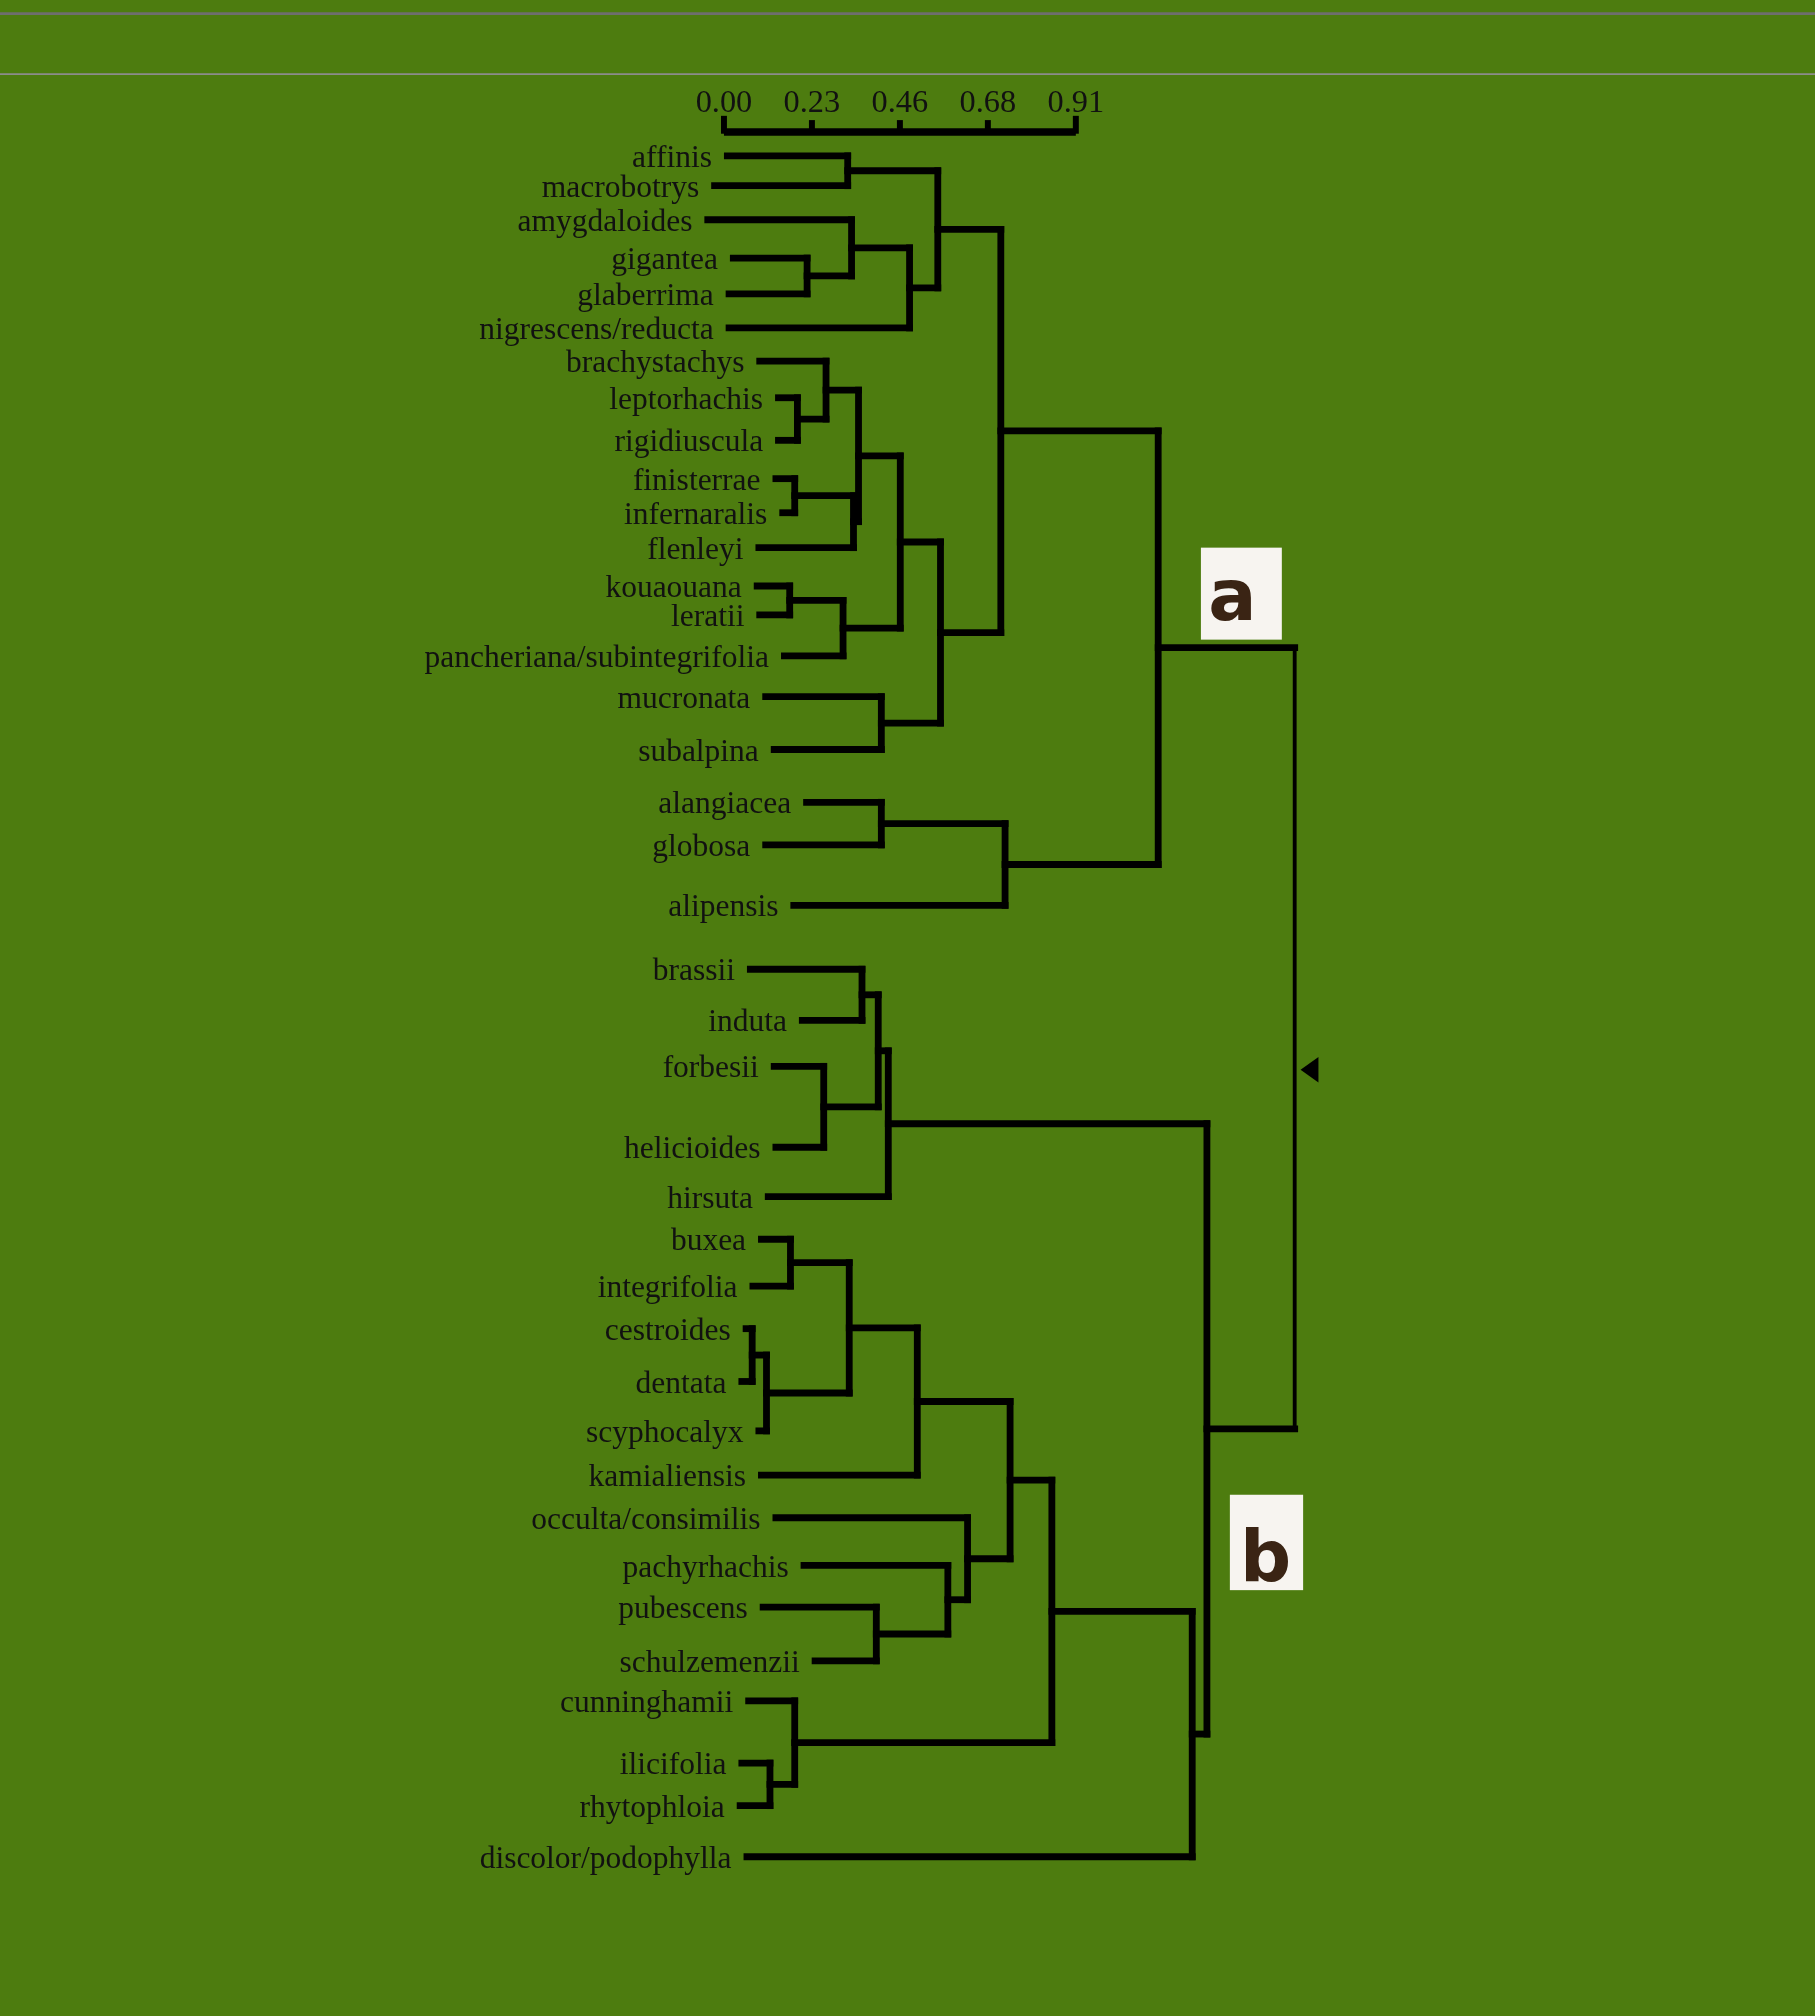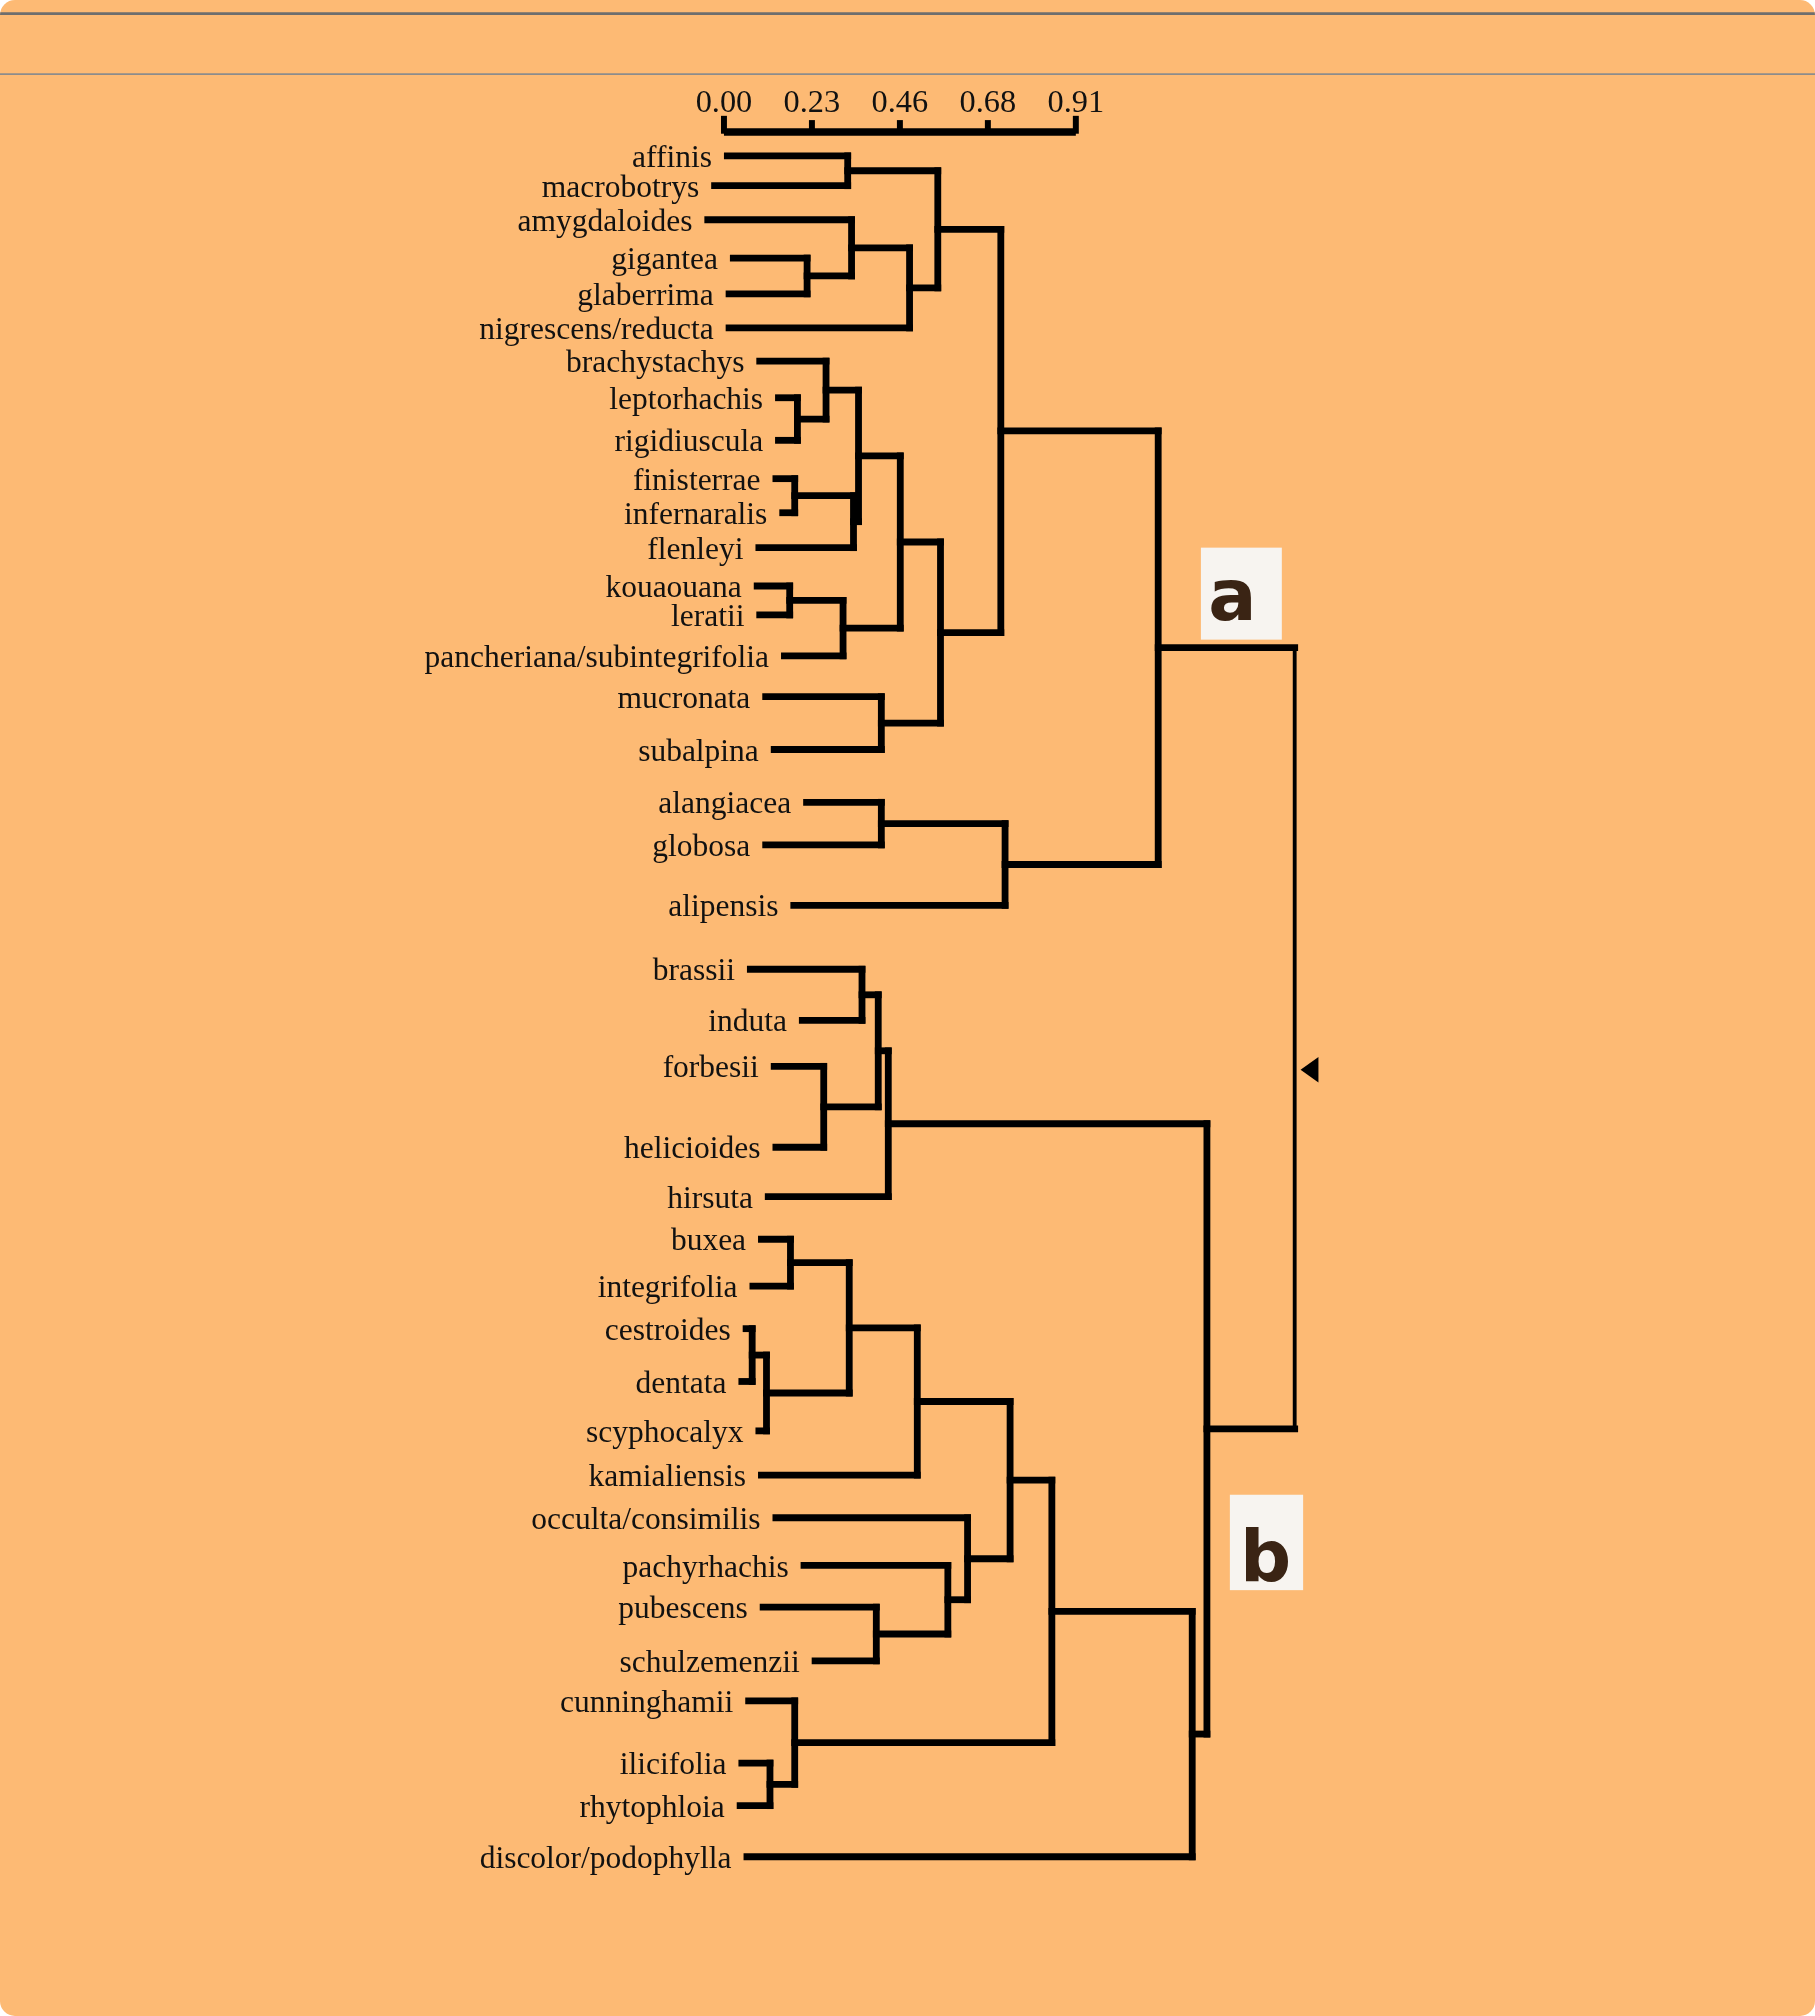--- a/index.html
+++ b/index.html
@@ -1,17 +1,17 @@
 <!DOCTYPE html>
 <html style="font-size:13.6px"><head>
 <meta charset="utf-8">
 <style>
   html,body{margin:0;padding:0;background:#ffffff;}
-  .figure{position:relative;width:1815px;height:2016px;background:#fdba74;overflow:hidden;
-          font-family:"Liberation Serif", "DejaVu Serif", serif;border-radius:15px;}
+  .figure{position:relative;width:1815px;height:2016px;background:#4d7c0f;overflow:hidden;
+          font-family:"Liberation Serif", "DejaVu Serif", serif;}
   svg{position:absolute;left:0;top:0;}
   .leaf-label{fill:#111111;}
   .axis-label{fill:#111111;}
   .cluster-glyph{font-family:"DejaVu Sans","Liberation Sans",sans-serif;font-weight:bold;fill:#3a2414;}
 </style>
 </head>
 <body>
 
 <div class="figure">
   <svg id="plot" width="1815" height="2016" viewBox="0 0 2131 2367">

